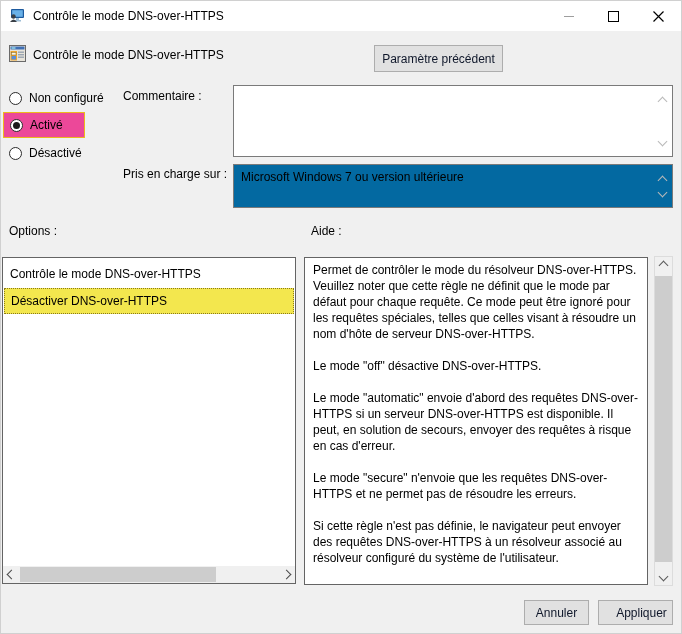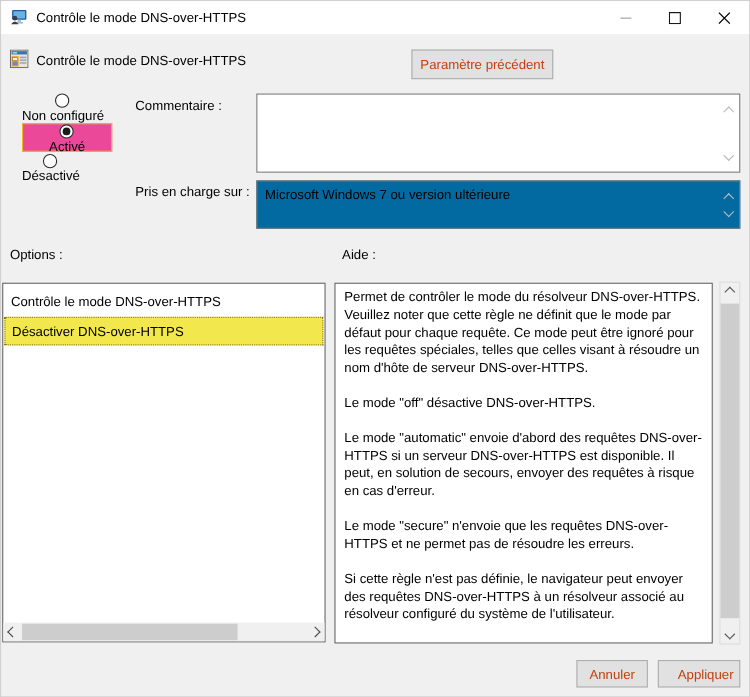--- a/index.html
+++ b/index.html
@@ -31,28 +31,28 @@
   .cap-close{ left:635px; }
   .dash{ width:10px; height:0; border-top:1px solid #9e9e9e; }
   
   .header-icon{ position:absolute; left:8px; top:44px; width:17px; height:17px; }
   .setting-title{
     position:absolute; left:32px; top:47px; font-size:12px; white-space:nowrap;
   }
   .win-btn{
     position:absolute; box-sizing:border-box;
     background:#e1e1e1; border:1px solid #adadad;
-    font-family:inherit; font-size:12px; color:#c2410c;
+    font-family:inherit; font-size:12px; color:#0f172a;
     display:flex; align-items:center; justify-content:center;
     padding:0;
   }
   .btn-prev{ left:373px; top:44px; width:129px; height:27px; }
   .btn-next{ left:512px; top:44px; width:126px; height:27px; }
   
-  .radio-row{ position:absolute; left:19px; height:26px; display:flex; align-items:center;flex-direction:column; }
+  .radio-row{ position:absolute; left:2px; height:26px; display:flex; align-items:center; }
   .rr-0{ top:84px; }
   .rr-1{ top:111px; width:82px;
          background:#ec4899; border:1px solid #edb91c; box-sizing:border-box; }
   .rr-2{ top:139px; }
   .radio{
     width:13px; height:13px; border:1px solid #2b2b2b; border-radius:50%;
     background:#fff; margin-left:6px; margin-right:7px; box-sizing:border-box;
     position:relative; flex:none;
   }
   .radio.checked::after{

